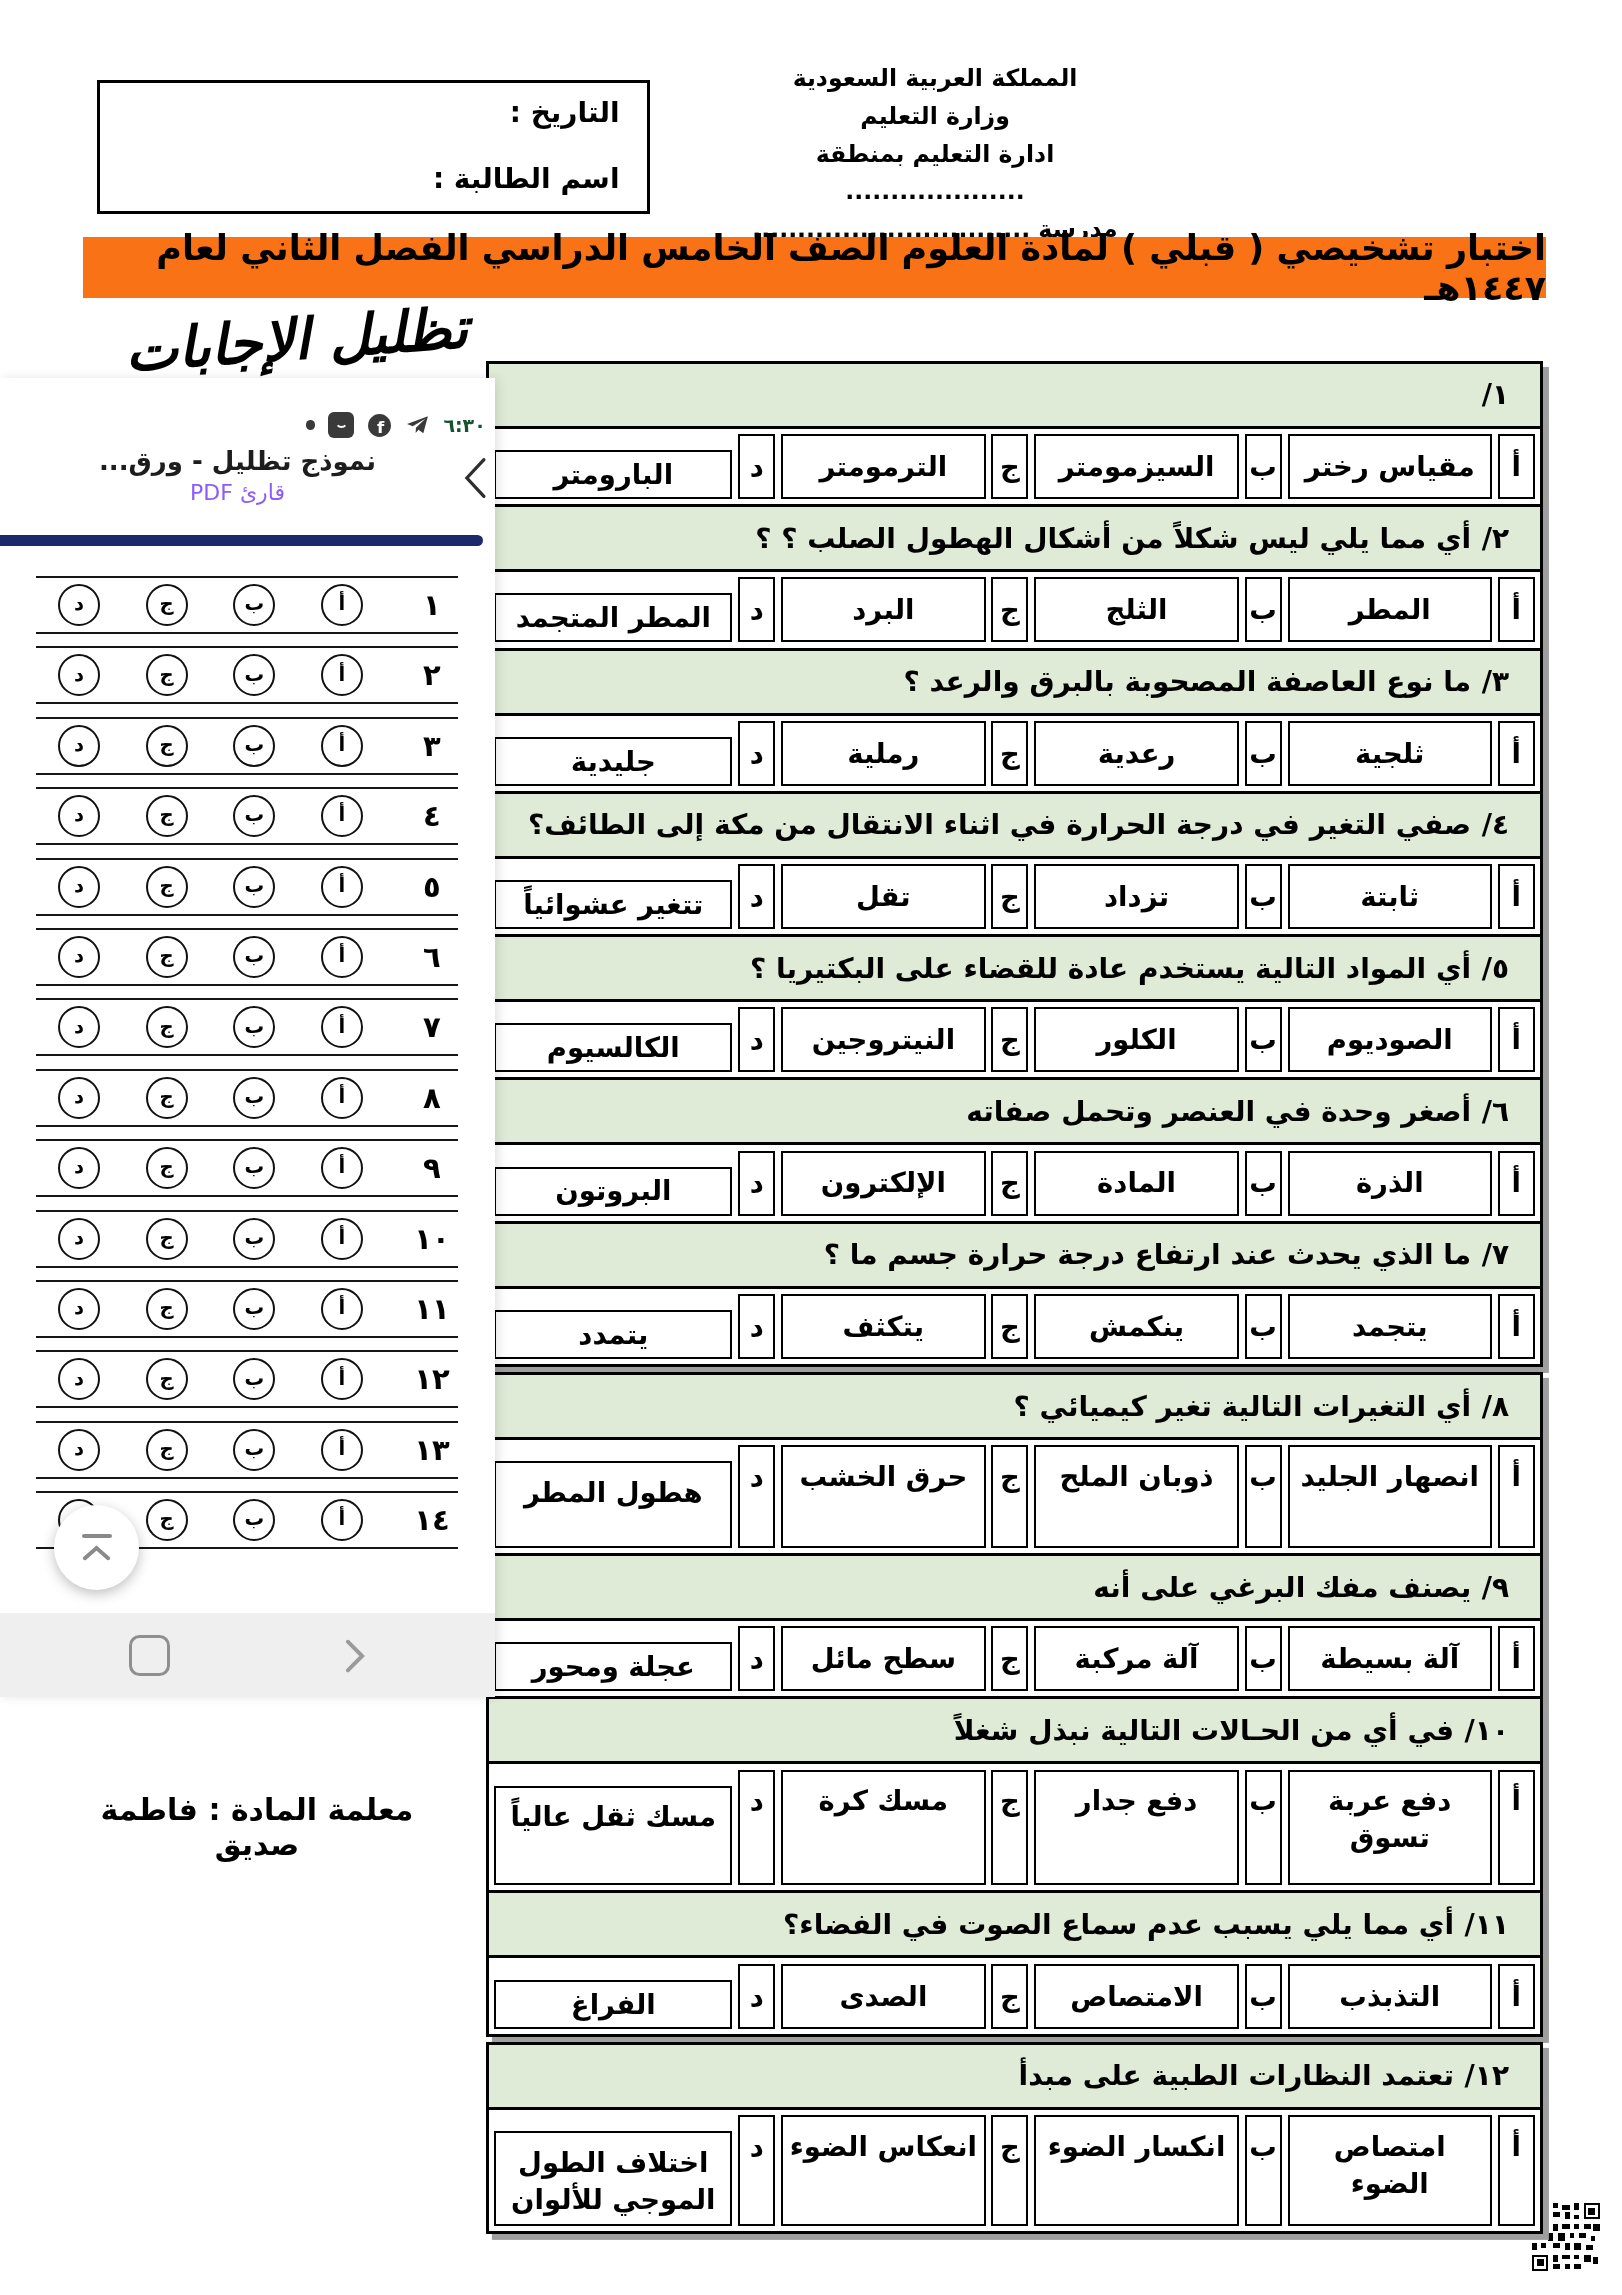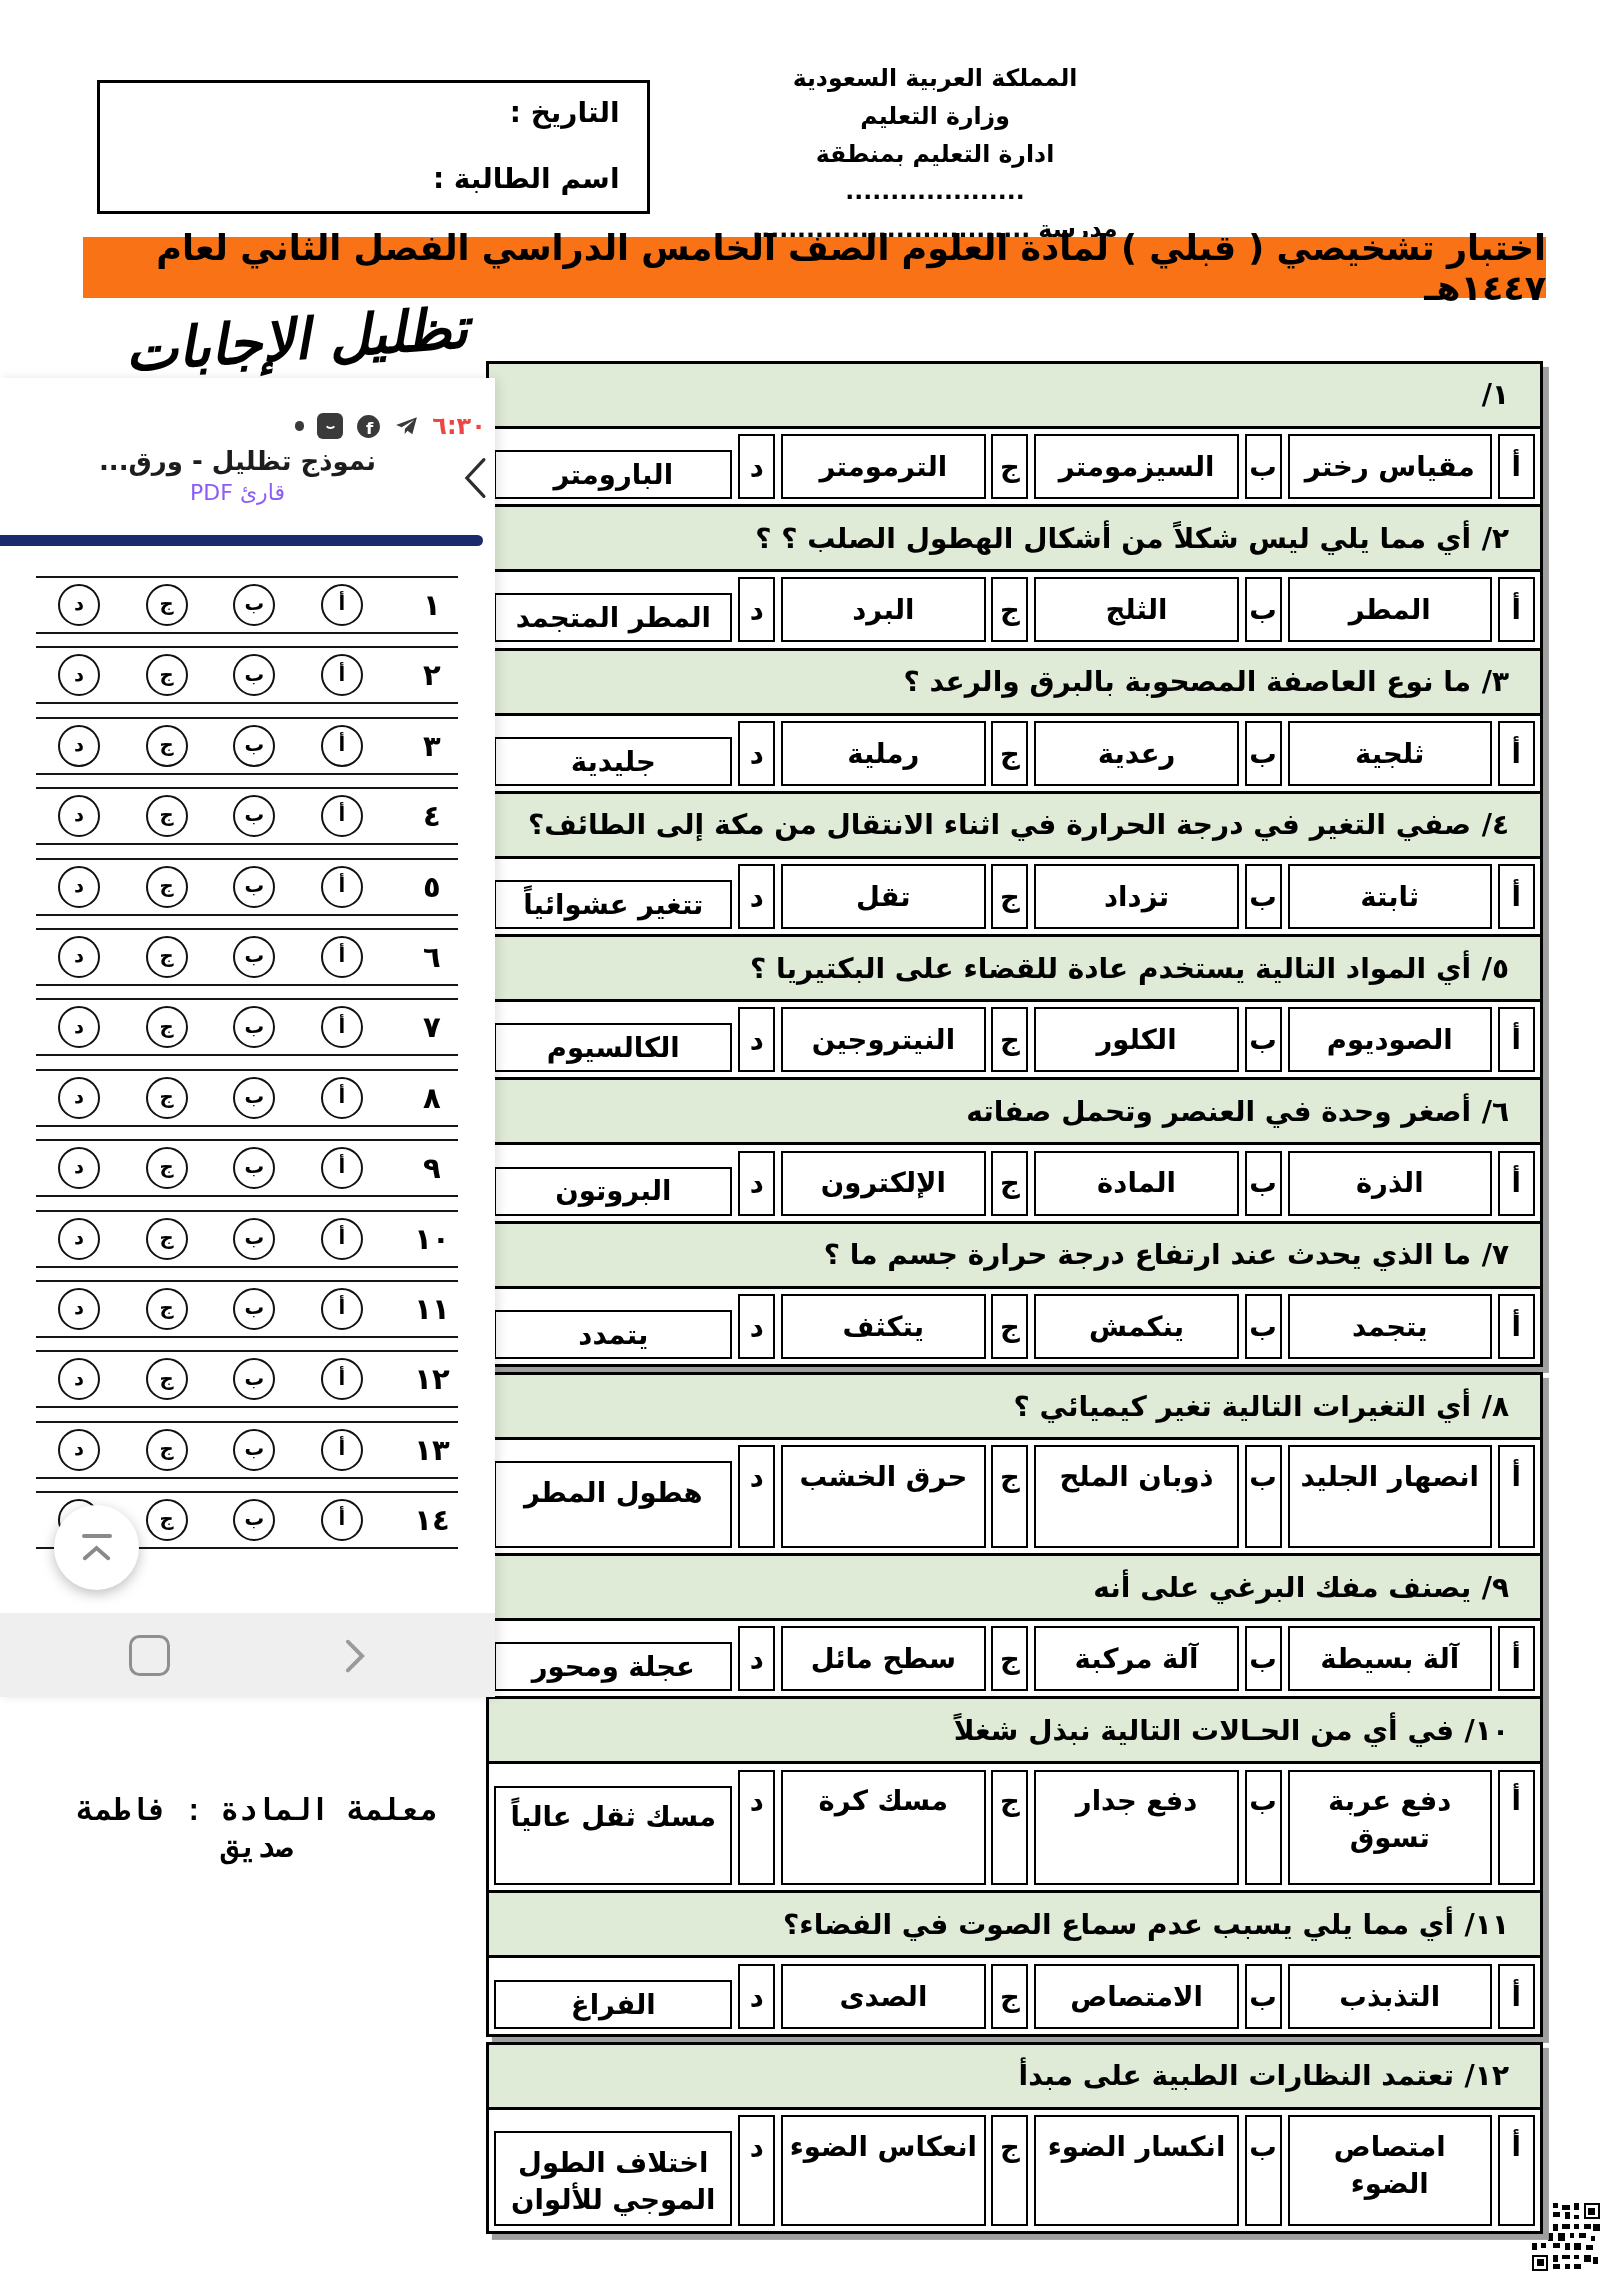--- a/index.html
+++ b/index.html
@@ -46,21 +46,21 @@
   .s2 .block:nth-child(3) .block-opts { min-height:132px; }
   .s3 .block-opts { min-height:124px; }
   .s2 .block:nth-child(1) .cell, .s2 .block:nth-child(3) .cell, .s3 .cell
       { align-items:flex-start; padding-top:10.5px; }
 
   
   .phone { position:absolute; left:0; top:378px; width:496px; height:1319px; background:#fff;
            z-index:5; box-shadow:3.9px 0 9.2px rgba(0,0,0,.10); direction:ltr; }
   .status { position:absolute; top:34px; right:9.2px; display:flex; align-items:center;
             gap:13px; direction:ltr; }
-  .status .time { font-size:24px; color:#ef4444; font-weight:bold; direction:rtl; }
+  .status .time { font-size:19px; color:#14532d; font-weight:bold; direction:rtl; }
   .dot-ic { width:9.2px; height:9.2px; border-radius:50%; background:#3a3a3a; }
   .bag-ic { width:26px; height:26px; border-radius:5.9px; background:#3a3a3a;
             display:flex; align-items:flex-start; justify-content:center; }
   .bag-smile { width:13px; height:13px; border-radius:50%; border:2.6px solid transparent;
                border-bottom-color:#fff; margin-top:2.6px; }
   .app-head { position:absolute; top:68px; left:33px; right:52px; text-align:center; }
   .app-title { font-size:26px; font-weight:bold; color:#1d1d1d; direction:rtl; }
   .app-sub { font-size:22px; color:#8b5cf6; margin-top:3.9px; direction:rtl; }
   .back-chevron { position:absolute; top:77px; right:6.5px; }
   .navy-bar { position:absolute; top:157px; left:0; width:484px; height:10.5px;
@@ -80,21 +80,21 @@
          flex-direction:column; align-items:center; justify-content:center; gap:5.9px; }
   .fab-bar { width:30px; height:3.9px; background:#8a8a8a; border-radius:2px; }
 
   .bottombar { position:absolute; left:0; bottom:0; width:100%; height:84px; background:#efefef; }
   .home-btn { position:absolute; left:130px; top:21.6px; width:41px; height:41px;
               border:3.3px solid #8f8f8f; border-radius:10.5px; background:transparent; }
   .nav-chevron { position:absolute; left:343px; top:23.6px; }
 
   
   .teacher { position:absolute; top:1792px; left:65px; width:386px; text-align:center;
-             font-size:30px; font-weight:bold; z-index:2;font-family:Liberation Mono, monospace; }
+             font-size:30px; font-weight:bold; z-index:2; }
   .qr { position:absolute; left:1533px; top:2203px; width:68px; height:68px; }
 </style>
 </head>
 <body>
 
 <div class="page">
 
   <div class="gov-header">
 
       <div>المملكة العربية السعودية</div>

